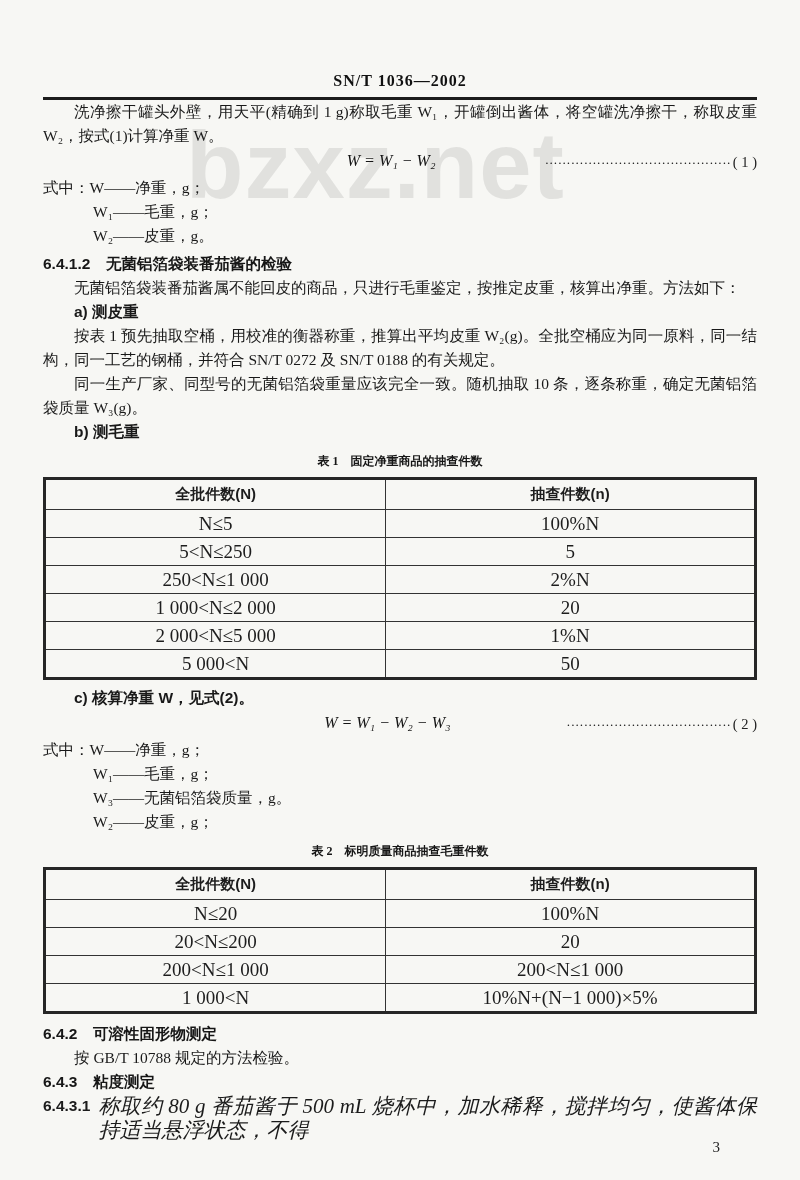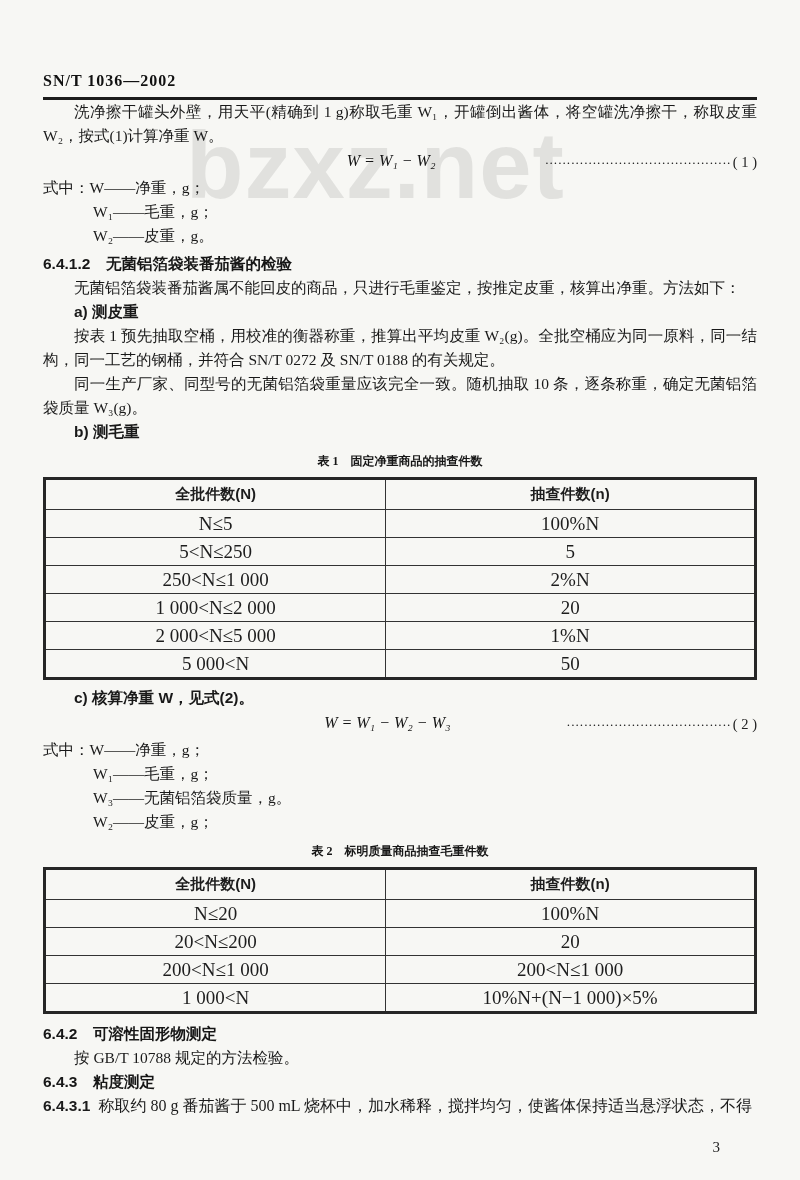--- a/index.html
+++ b/index.html
@@ -14,21 +14,21 @@
   .page{position:absolute;inset:0;padding:0 43px;}
   .watermark{
     position:absolute;left:186px;top:112px;
     font-family:Liberation Sans, sans-serif;
     font-weight:bold;font-size:94px;letter-spacing:1px;
     color:rgba(110,110,110,0.16);
     z-index:0;white-space:nowrap;
   }
   .content{position:relative;z-index:1;}
   .doc-header{
-    padding-top:72px;
+    padding-top:72px;text-align:center;
     font-weight:bold;font-size:16px;letter-spacing:1px;
     color:#111;
   }
   .rule{height:3px;background:#1c1c1c;margin-top:7px;}
   p.body{font-size:15.5px;line-height:24px;margin:0;text-align:justify;color:#191919;}
   .indent{text-indent:2em;}
   .mt{margin-top:12px;}
   .formula-row{position:relative;height:24px;margin-top:4px;}
   .formula{
     position:absolute;left:50%;transform:translateX(-60%);
@@ -64,21 +64,21 @@
     font-family:"Liberation Sans","DejaVu Sans",sans-serif;
     font-weight:bold;font-size:15px;height:29px;
   }
   table.stable col.c1{width:48%;}
   table.stable col.c2{width:52%;}
   .clause-inline{display:flex;gap:8px;}
   .clause-num{
     font-family:"Liberation Sans","DejaVu Sans",sans-serif;
     font-weight:bold;font-size:15.5px;line-height:24px;flex:0 0 auto;
   }
-  .clause-text{font-size:16px;line-height:24px;text-align:justify;}
+  .clause-text{font-size:21px;line-height:24px;text-align:justify;font-style:italic;}
   .pagenum{position:absolute;right:80px;bottom:24px;font-size:15px;color:#222;z-index:1;}
 </style>
 </head>
 <body>
 
 <div class="page">
 
   <div class="watermark">bzxz.net</div>
 
   <div class="content">

